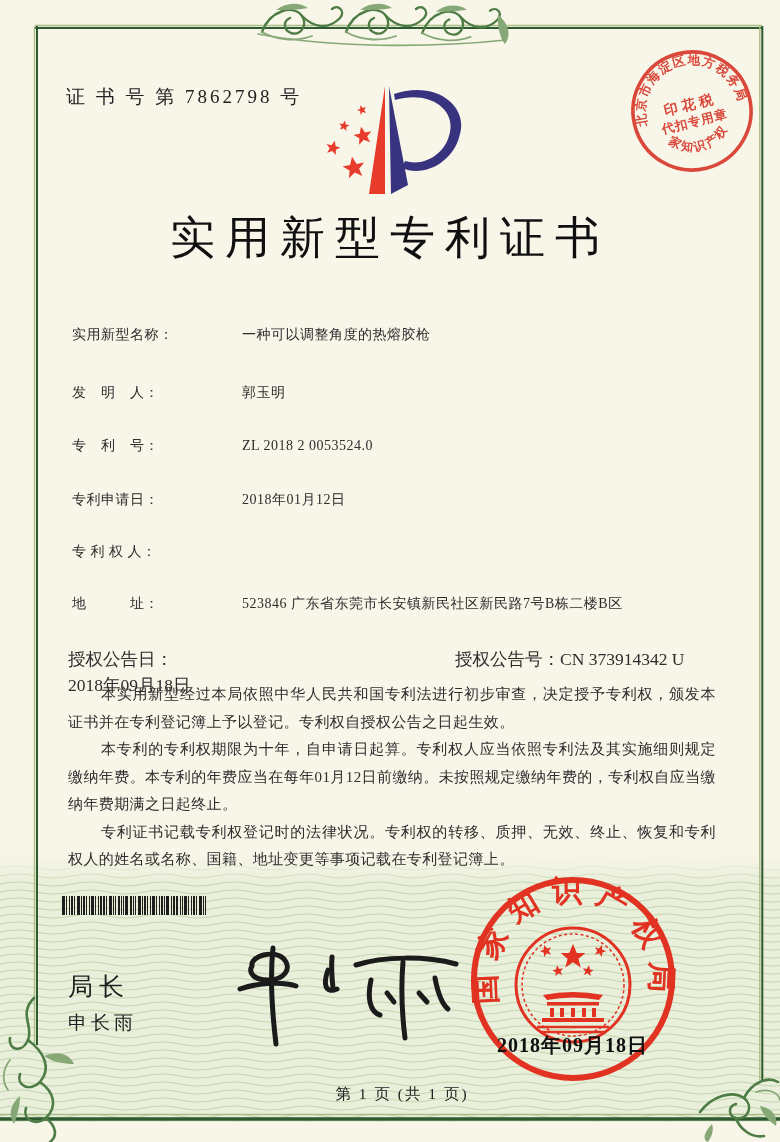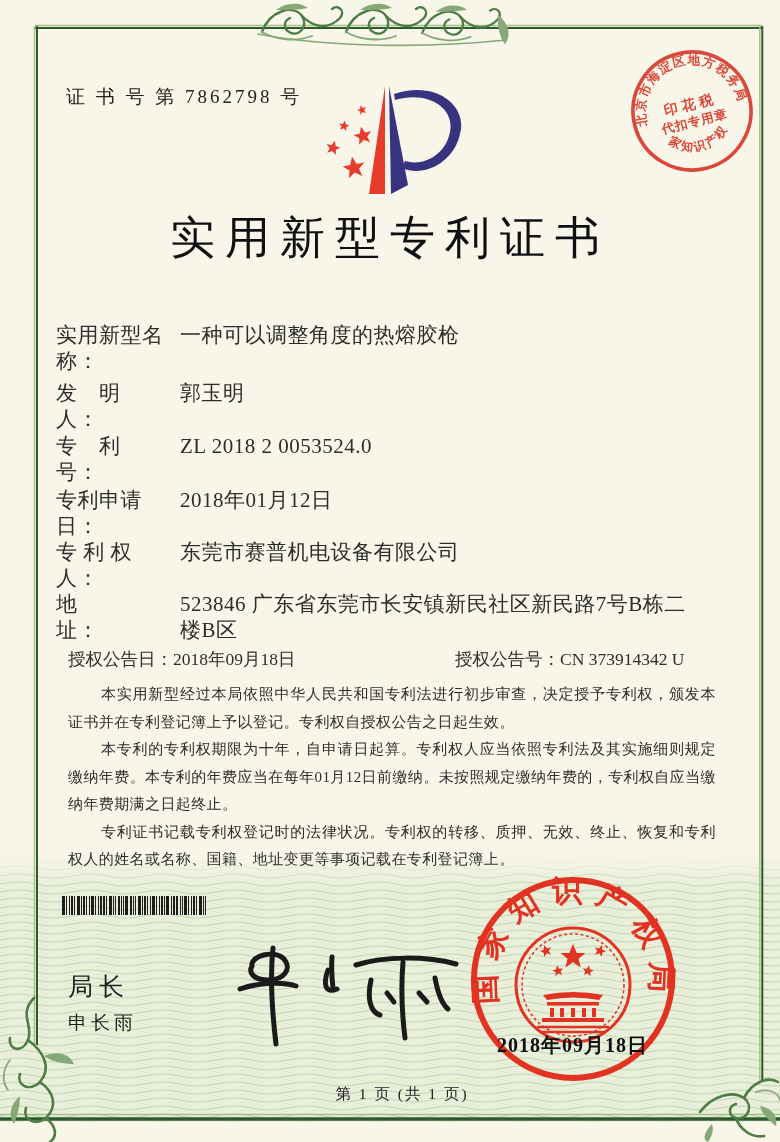--- a/index.html
+++ b/index.html
@@ -2,25 +2,25 @@
 <html><head>
 <meta charset="utf-8">
 <style>
   html,body{margin:0;padding:0;background:#cfcfcf;}
   .page{position:relative;width:780px;height:1142px;margin:0 auto;background:#f8f5e9;
         overflow:hidden;font-family:"Liberation Serif","DejaVu Serif",serif;color:#2d2d2d;}
   .abs{position:absolute;}
   .cert-no{left:66px;top:84px;font-size:19px;letter-spacing:3px;color:#222;}
   .title{left:0;top:208px;width:100%;text-align:center;font-size:45px;font-weight:normal;
          letter-spacing:10px;color:#101010;}
-  .row{left:56px;display:flex;font-size:21px;line-height:26px;letter-spacing:.5px;}
+  .row{left:72px;display:flex;font-size:14px;line-height:26px;letter-spacing:.5px;gap:46px;}
   .row .lbl{width:124px;flex:none;}
   .row .val{width:522px;}
   .grant-row{left:68px;width:648px;display:flex;font-size:17.5px;line-height:26px;}
-  .grant-left{width:387px;display:flex;}
+  .grant-left{width:387px;display:flex;flex-direction:column;}
   .grant-right{display:flex;}
   .paras{left:68px;top:681px;width:648px;font-size:15px;line-height:27.5px;
          text-align:justify;letter-spacing:.4px;}
   .paras p{margin:0;text-indent:2.2em;}
   .green-zone{left:0;top:856px;width:780px;height:266px;}
   .green-fade{left:0;top:0;width:100%;height:28px;
               background:linear-gradient(#f8f5e9,rgba(248,245,233,0));}
   .signoff-title{left:68px;top:970px;font-size:25px;letter-spacing:6px;color:#1d1d1d;}
   .signoff-name{left:68px;top:1010px;font-size:19px;letter-spacing:4px;color:#1d1d1d;}
   .seal-date{left:470px;top:1032px;width:205px;text-align:center;font-size:20px;
@@ -147,21 +147,20 @@
   <div class="abs row" style="top:433px">
     <span class="lbl">专　利　号：</span>
     <span class="val">ZL 2018 2 0053524.0</span>
   </div>
   <div class="abs row" style="top:487px">
     <span class="lbl">专利申请日：</span>
     <span class="val">2018年01月12日</span>
   </div>
   <div class="abs row" style="top:539px">
     <span class="lbl">专 利 权 人：</span>
-    <span class="val">东莞市赛普机电设备有限公司</span>
   </div>
   <div class="abs row" style="top:591px">
     <span class="lbl">地　　　址：</span>
     <span class="val">523846 广东省东莞市长安镇新民社区新民路7号B栋二楼B区</span>
   </div>
   <div class="abs grant-row" style="top:646px">
     <span class="grant-left">
       <span>授权公告日：</span>
       <span>2018年09月18日</span>
     </span>

